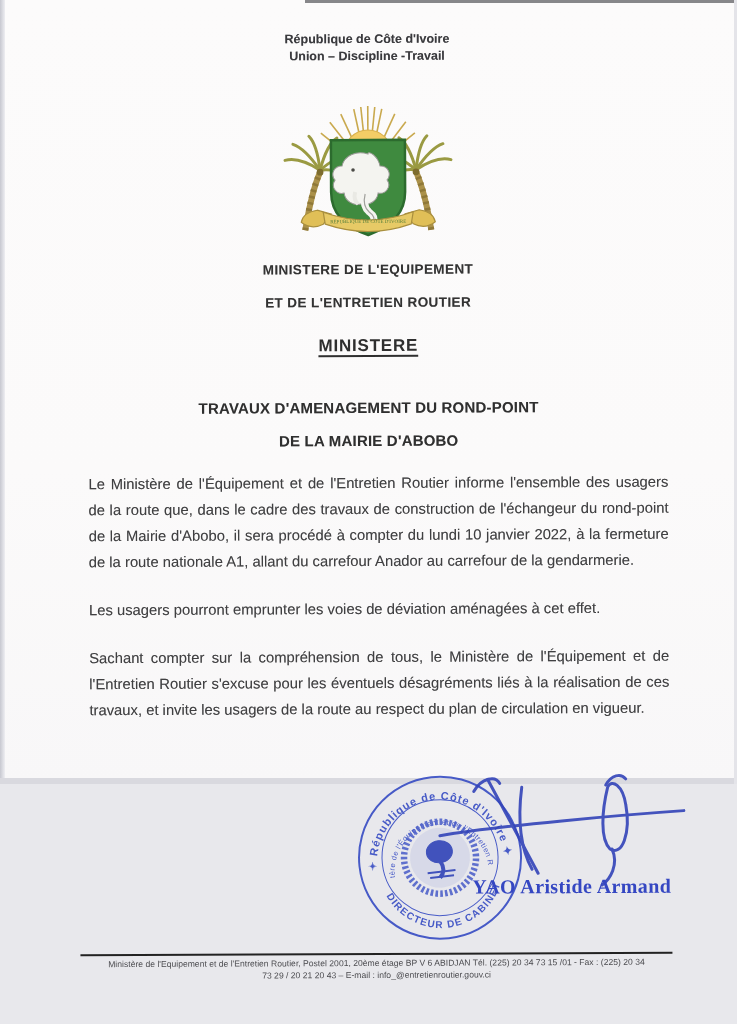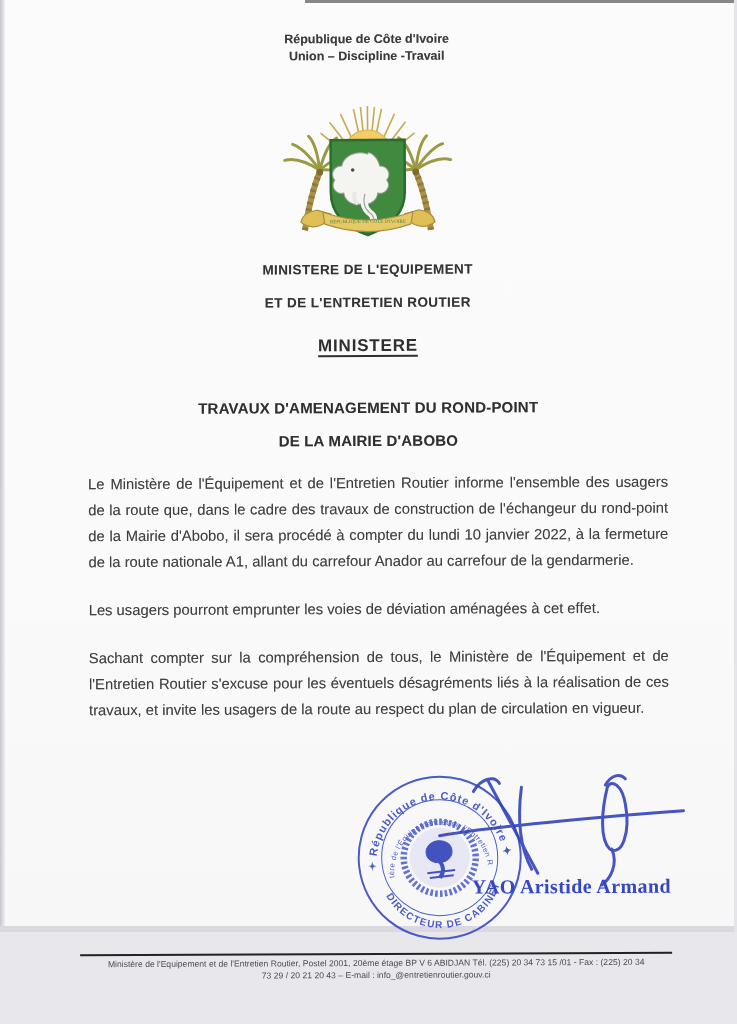--- a/index.html
+++ b/index.html
@@ -2,21 +2,21 @@
 <html><head>
 <meta charset="utf-8">
 <style>
   html,body{margin:0;padding:0;}
   body{
     width:737px;height:1024px;overflow:hidden;
     background:#e8e8ec;
     font-family:"Liberation Sans",sans-serif;
   }
   .photo{
-    position:relative;width:737px;height:932px;
+    position:relative;width:737px;height:784px;
     background:linear-gradient(180deg,#fcfbfb 0%,#fbfafa 60%,#f8f7f8 100%);
   }
   
   .edge-left{position:absolute;left:0;top:0;bottom:0;width:5px;
     background:linear-gradient(to right,#c7c8d0,#eeeef2);}
   .edge-top{position:absolute;top:0;left:305px;right:0;height:3px;background:#55555a;opacity:.7;}
   .edge-bottom{position:absolute;bottom:0;left:0;right:0;height:6px;background:#d9d9df;}
   .edge-right{position:absolute;right:0;top:0;bottom:0;width:3px;background:#e4e4e9;}
 
   .content{position:absolute;inset:0;transform:rotate(-0.25deg);color:#3c3c3c;}

